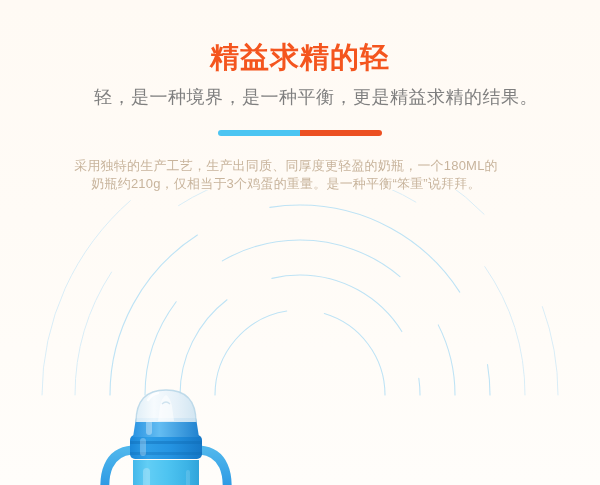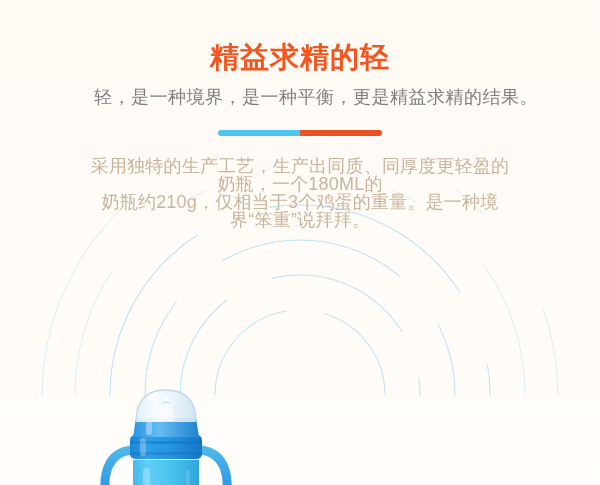--- a/index.html
+++ b/index.html
@@ -58,24 +58,24 @@
     overflow: hidden;
     display: flex;
   }
   .divider .seg-a { width: 50%; background: #4cc5f2; }
   .divider .seg-b { width: 50%; background: #ec5022; }
 
   
   .paragraph {
     position: absolute;
     top: 157px;
-    left: 85px;
+    left: 71px;
     width: 430px;
     text-align: center;
-    font-size: 18px;
+    font-size: 13px;
     line-height: 18px;
     color: #c8b49c;
     letter-spacing: 0.2px;
   }
 
   
   .scene {
     position: absolute;
     top: 190px;
     left: 0;
@@ -105,21 +105,21 @@
   <div class="headline">精益求精的轻</div>
   <div class="subhead">轻，是一种境界，是一种平衡，更是精益求精的结果。</div>
 
   <div class="divider">
     <div class="seg-a"></div>
     <div class="seg-b"></div>
   </div>
 
   <div class="paragraph">
     <div>采用独特的生产工艺，生产出同质、同厚度更轻盈的奶瓶，一个180ML的</div>
-    <div>奶瓶约210g，仅相当于3个鸡蛋的重量。是一种境界“笨重”说拜拜。</div>
+    <div>奶瓶约210g，仅相当于3个鸡蛋的重量。是一种平衡“笨重”说拜拜。</div>
   </div>
 
   <div class="scene">
 
     <svg class="arcs" viewBox="0 0 600 295">
       <g fill="none" stroke="#b3dff5" stroke-width="1.1" stroke-linecap="round" opacity="0.85">
         <path d="M 215 205 A 85 85 0 0 1 385 205" stroke-dasharray="120 38"></path>
         <path d="M 180 205 A 120 120 0 0 1 420 205" stroke-dasharray="150 50" stroke-dashoffset="40"></path>
         <path d="M 145 205 A 155 155 0 0 1 455 205" stroke-dasharray="190 62" stroke-dashoffset="90"></path>
         <path d="M 110 205 A 190 190 0 0 1 490 205" stroke-dasharray="220 78" stroke-dashoffset="30"></path>

